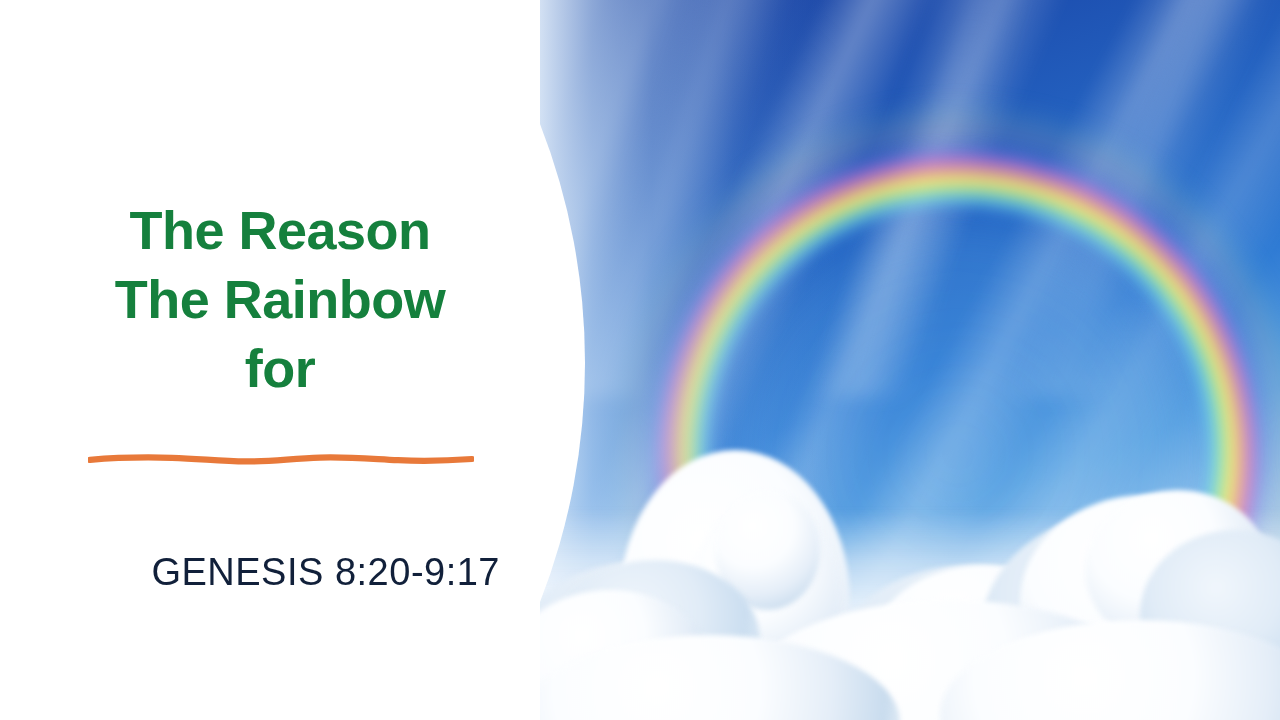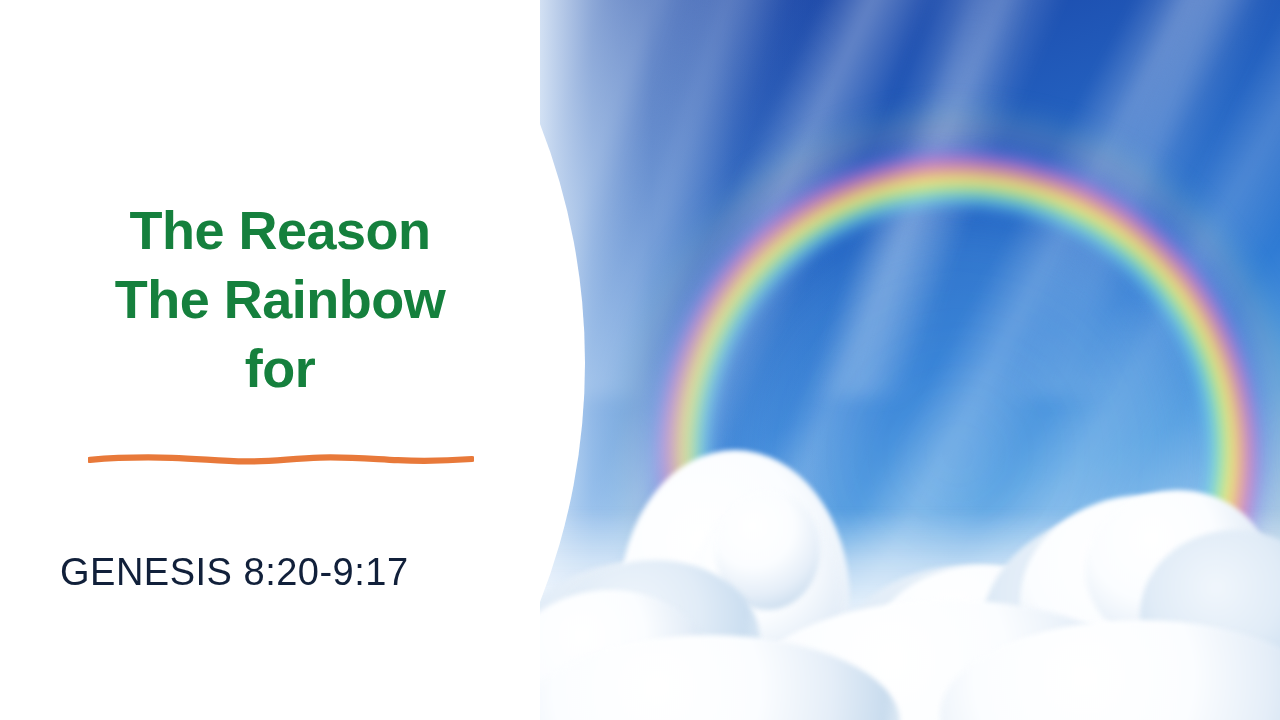--- a/index.html
+++ b/index.html
@@ -267,21 +267,21 @@
     top: 448px;
     width: 386px;
     height: 22px;
   }
 
   .subtitle {
     position: absolute;
     left: 60px;
     top: 551px;
     width: 440px;
-    text-align: left;
+    text-align: right;
     font-family: "Liberation Sans", sans-serif;
     font-weight: normal;
     font-size: 38px;
     letter-spacing: 0.5px;
     color: #11203a;
     white-space: nowrap;
   }
 </style>
 </head>
 <body>

